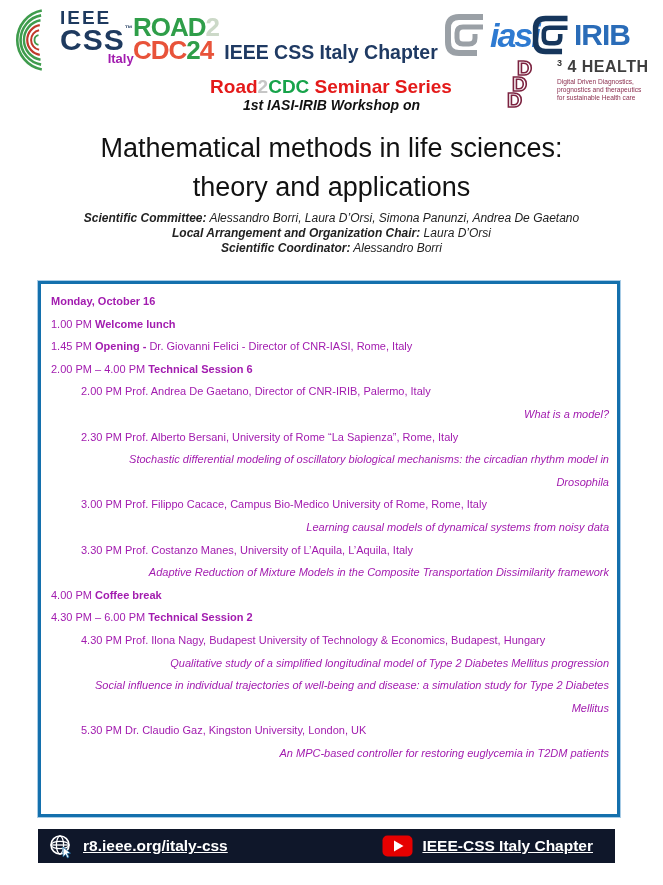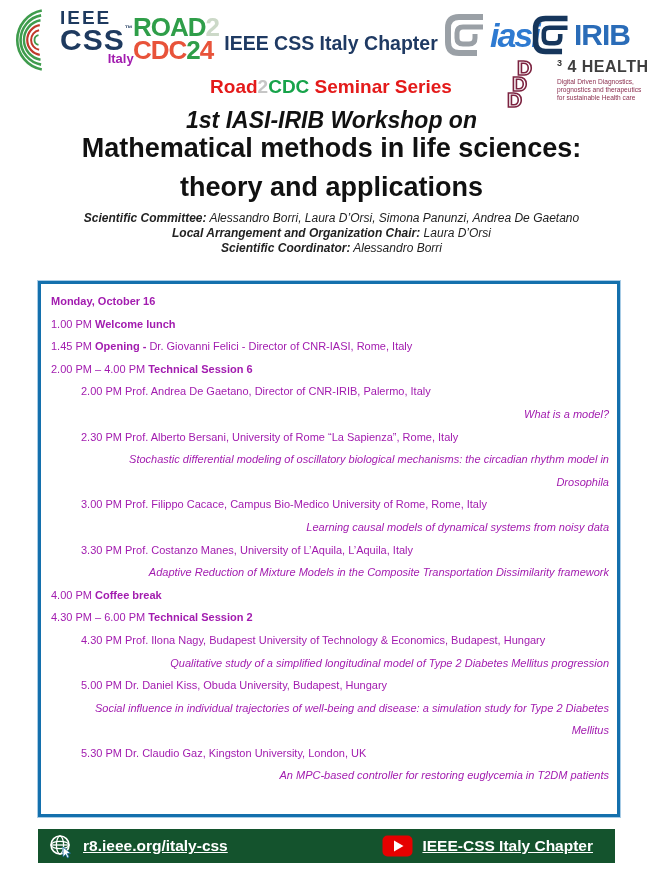--- a/index.html
+++ b/index.html
@@ -10,51 +10,51 @@
   
   .abs{position:absolute;}
   .ieee-logo{left:8px;top:8px;width:140px;height:68px;display:flex;}
   .ieee-text{margin-left:2px;line-height:1;}
   .ieee-l1{font-size:19px;font-weight:bold;color:#1e3a5f;letter-spacing:2px;}
   .ieee-l2{font-size:30px;font-weight:bold;color:#1e3a5f;letter-spacing:1px;margin-top:-2px;}
   .ieee-tm{font-size:8px;vertical-align:top;color:#1e3a5f;}
   .ieee-l3{font-size:13px;font-weight:bold;color:#a21caf;text-align:right;margin-top:-3px;}
   .road-logo{left:133px;top:16px;font-weight:800;font-size:26px;line-height:0.90;letter-spacing:-1px;}
   .center-head{left:170px;width:322px;text-align:center;}
-  .chapter-title{top:32px;font-size:19.5px;font-weight:bold;color:#1f3a63;}
+  .chapter-title{top:41px;font-size:19.5px;font-weight:bold;color:#1f3a63;}
   .seminar-series{top:76px;font-size:19px;font-weight:bold;}
   .iasi-logo{left:443px;top:12px;display:flex;align-items:center;}
   .iasi-text{font-size:34px;font-weight:bold;font-style:italic;color:#2e7ad1;letter-spacing:-2px;margin-left:1px;}
   .irib-logo{left:531px;top:12px;display:flex;align-items:center;}
   .irib-text{font-size:30px;font-weight:bold;color:#2a6cb8;letter-spacing:-1px;margin-left:1px;}
   .d4h{left:507px;top:58px;display:flex;}
   .d4h-right{margin-left:18px;}
   .d4h-title{font-size:16px;font-weight:bold;color:#3f3f3f;letter-spacing:0.5px;white-space:nowrap;}
   .d4h-title sup{font-size:9px;color:#333;}
   .d4h-tag{font-size:6.6px;line-height:8px;color:#8c2f4f;margin-top:2px;}
   
-  .workshop-line{top:107px;left:0;width:663px;text-align:center;font-size:23px;font-weight:bold;font-style:italic;color:#111;}
-  .main-title{left:0;width:663px;text-align:center;font-size:27px;font-weight:bold;color:#111;}
+  .workshop-line{top:97px;left:0;width:663px;text-align:center;font-size:14px;font-weight:bold;font-style:italic;color:#111;}
+  .main-title{left:0;width:663px;text-align:center;font-size:27px;font-weight:normal;color:#111;}
   .t1{top:133px;} .t2{top:172px;}
   .committee{top:211px;left:0;width:663px;text-align:center;font-size:12px;line-height:15px;color:#222;}
   .committee .lbl{font-weight:bold;font-style:italic;}
   .committee .val{font-style:italic;}
   
   .sched-box{
     left:38px;top:281px;width:558px;height:524px;
     border:3px solid #1470ad;outline:1px solid #a8cce6;
     padding:6px 8px 0 10px;background:#fff;
   }
   .sline{font-size:11px;line-height:22.6px;color:#a21caf;}
   .sline.ind{padding-left:30px;}
   .sline.ita{font-style:italic;text-align:right;}
   .sline.nw{white-space:nowrap;overflow:hidden;}
   
   .footer-bar{
-    left:38px;top:829px;width:577px;height:34px;background:#14532d;
+    left:38px;top:829px;width:577px;height:34px;background:#0f172a;
     display:flex;align-items:center;justify-content:space-between;
     padding:0;box-sizing:border-box;
   }
   .f-group{display:flex;align-items:center;gap:9px;}
   .f-left{margin-left:10px;}
   .f-right{margin-right:22px;}
   .f-link{color:#fff;font-weight:bold;font-size:15.5px;text-decoration:underline;cursor:pointer;}
 </style>
 </head>
 <body>
@@ -138,21 +138,20 @@
         <div class="sline ind"><span>2.30 PM Prof. Alberto Bersani, University of Rome “La Sapienza”, Rome, Italy</span></div>
         <div class="sline ind ita"><span>Stochastic differential modeling of oscillatory biological mechanisms: the circadian rhythm model in Drosophila</span></div>
         <div class="sline ind"><span>3.00 PM Prof. Filippo Cacace, Campus Bio-Medico University of Rome, Rome, Italy</span></div>
         <div class="sline ind ita"><span>Learning causal models of dynamical systems from noisy data</span></div>
         <div class="sline ind"><span>3.30 PM Prof. Costanzo Manes, University of L’Aquila, L’Aquila, Italy</span></div>
         <div class="sline ind ita nw"><span>Adaptive Reduction of Mixture Models in the Composite Transportation Dissimilarity framework</span></div>
         <div class="sline"><span>4.00 PM </span><span style="font-weight: 700;">Coffee break</span></div>
         <div class="sline"><span>4.30 PM – 6.00 PM </span><span style="font-weight: 700;">Technical Session 2</span></div>
         <div class="sline ind"><span>4.30 PM Prof. Ilona Nagy, Budapest University of Technology &amp; Economics, Budapest, Hungary</span></div>
         <div class="sline ind ita nw"><span>Qualitative study of a simplified longitudinal model of Type 2 Diabetes Mellitus progression</span></div>
-        <div class="sline ind"><span>5.00 PM Dr. Daniel Kiss, Obuda University, Budapest, Hungary</span></div>
         <div class="sline ind ita"><span>Social influence in individual trajectories of well-being and disease: a simulation study for Type 2 Diabetes Mellitus</span></div>
         <div class="sline ind"><span>5.30 PM Dr. Claudio Gaz, Kingston University, London, UK</span></div>
         <div class="sline ind ita"><span>An MPC-based controller for restoring euglycemia in T2DM patients</span></div>
       </div>
   </div>
 
   <div class="abs footer-bar">
     <div class="f-group f-left">
       <svg width="26" height="27" viewBox="0 0 26 27">
         <circle cx="12" cy="12" r="9" fill="none" stroke="#fff" stroke-width="1.6"></circle>

